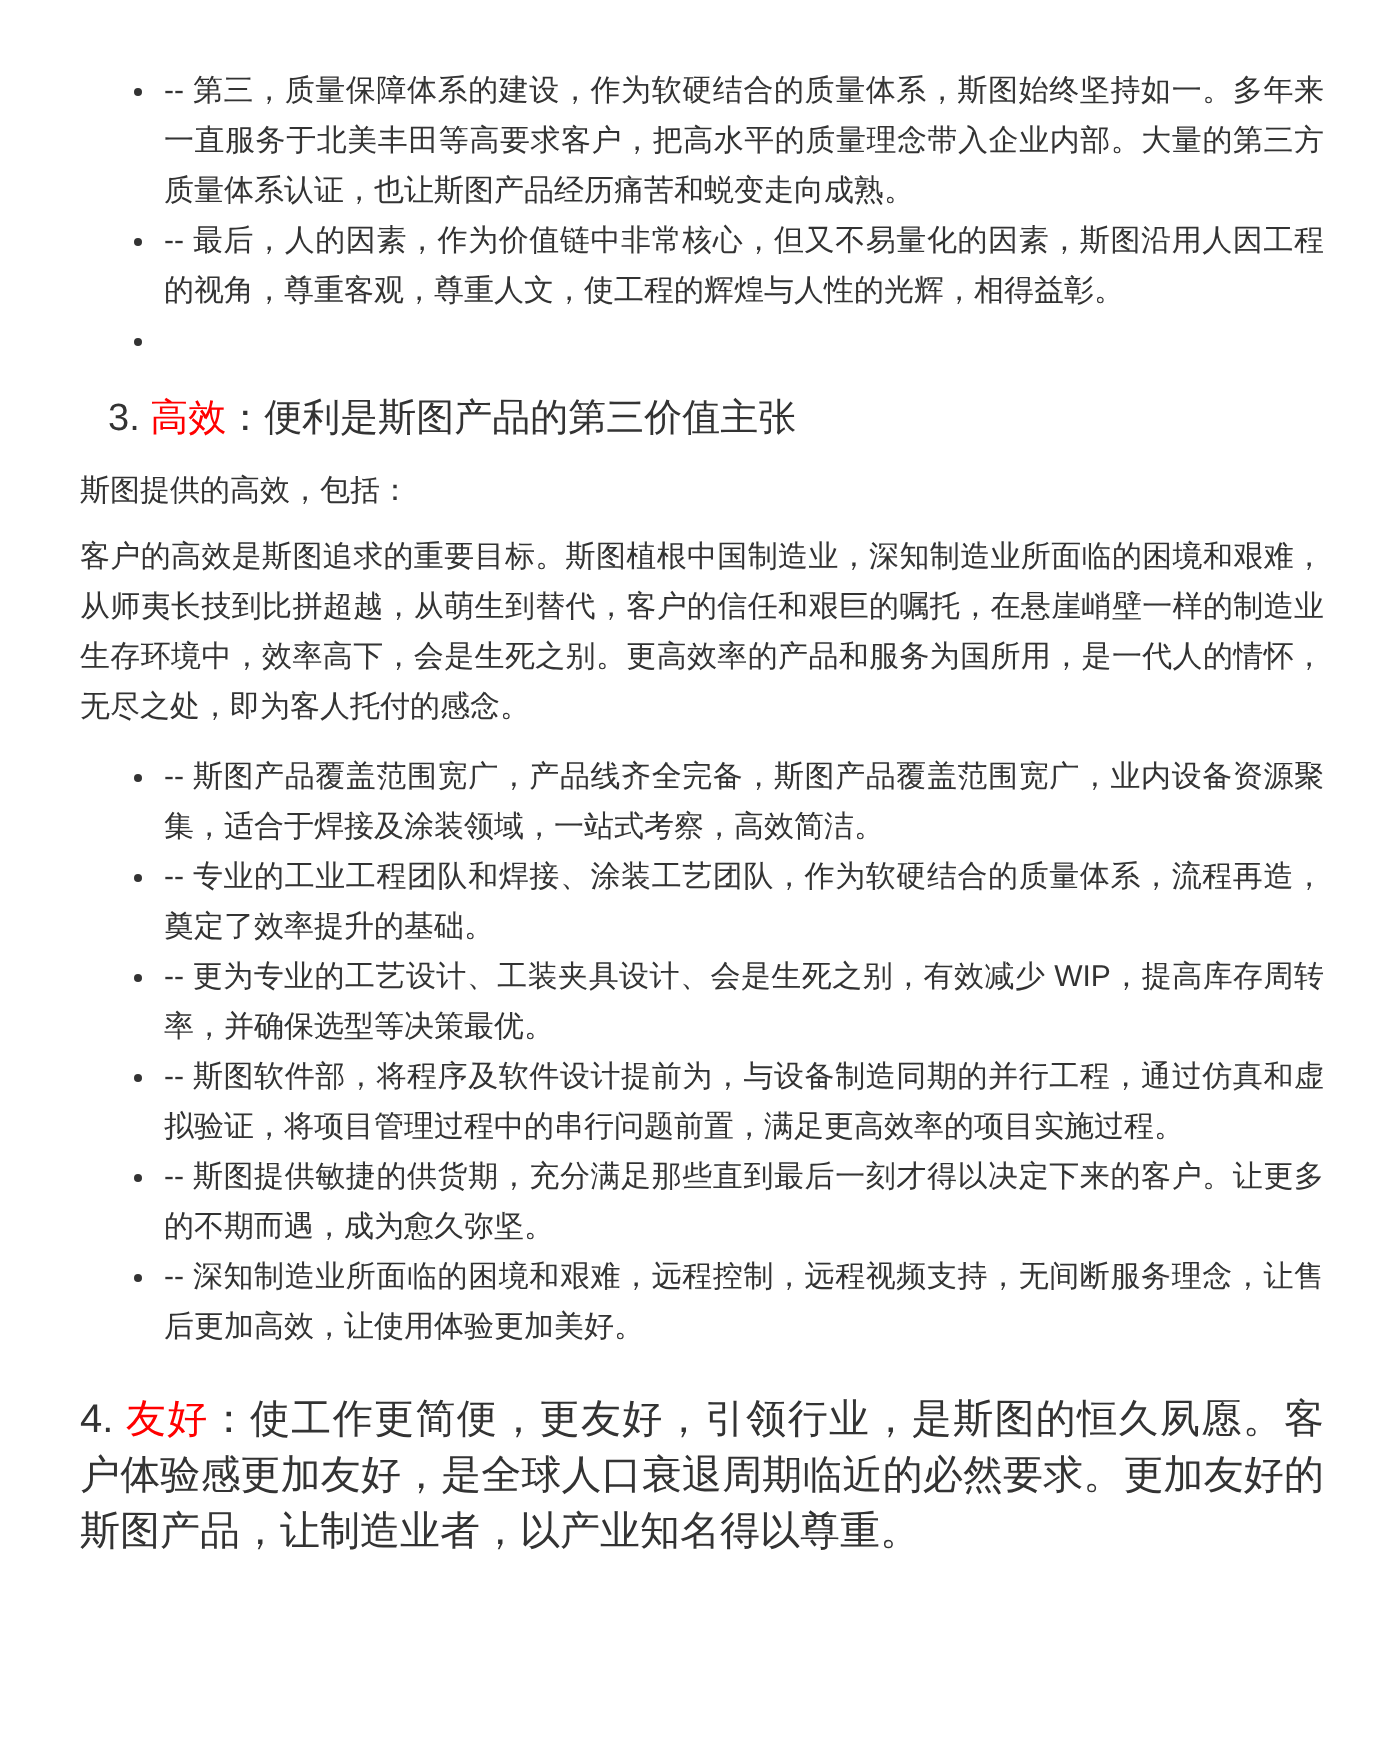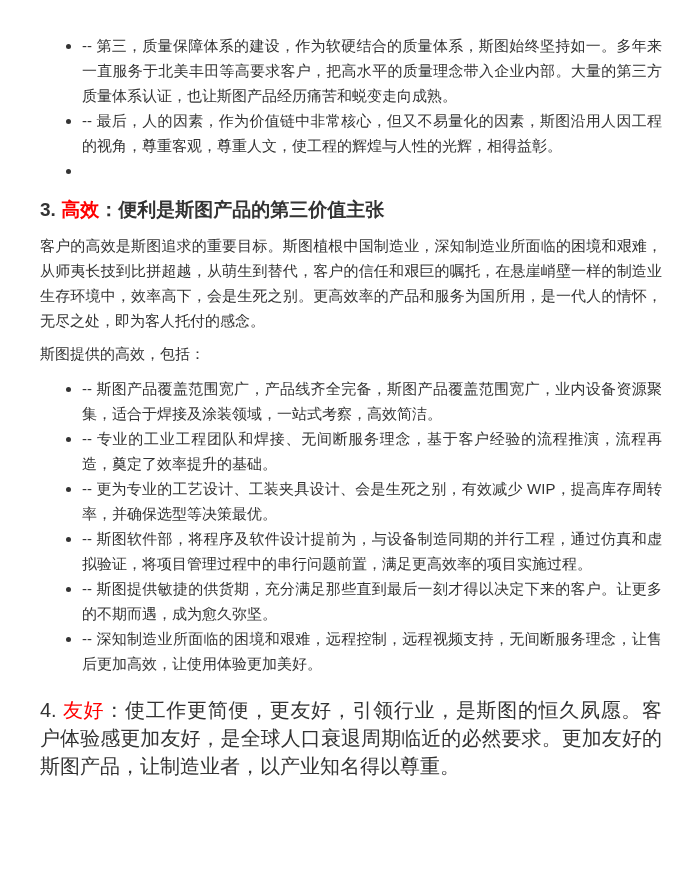--- a/index.html
+++ b/index.html
@@ -29,22 +29,22 @@
   ul.blist li.empty::after{content:"\00a0";}
   .para{
     font-size:15px;
     line-height:25px;
     margin:8px 0;
     text-align:justify;
   }
   h3.sec{
     font-size:19px;
     line-height:28px;
-    font-weight:700;
-    margin:13px 0 9px 0;
+    font-weight:400;
+    margin:13px 0 9px 14px;
   }
   h2.sec4{
     font-size:20px;
     line-height:28px;
     font-weight:400;
     margin:20px 0 20px 0;
     text-align:justify;
   }
   .kw{color:var(--accent);}
 </style>
@@ -54,27 +54,27 @@
 <div class="doc">
 
   <ul class="blist">
     <li>-- 第三，质量保障体系的建设，作为软硬结合的质量体系，斯图始终坚持如一。多年来一直服务于北美丰田等高要求客户，把高水平的质量理念带入企业内部。大量的第三方质量体系认证，也让斯图产品经历痛苦和蜕变走向成熟。</li>
     <li>-- 最后，人的因素，作为价值链中非常核心，但又不易量化的因素，斯图沿用人因工程的视角，尊重客观，尊重人文，使工程的辉煌与人性的光辉，相得益彰。</li>
     <li class="empty"></li>
   </ul>
 
   <h3 class="sec"><span>3.</span> <span class="kw">高效</span><span>：便利是斯图产品的第三价值主张</span></h3>
 
+  <p class="para">斯图提供的高效，包括：</p>
+
   <p class="para">客户的高效是斯图追求的重要目标。斯图植根中国制造业，深知制造业所面临的困境和艰难，从师夷长技到比拼超越，从萌生到替代，客户的信任和艰巨的嘱托，在悬崖峭壁一样的制造业生存环境中，效率高下，会是生死之别。更高效率的产品和服务为国所用，是一代人的情怀，无尽之处，即为客人托付的感念。</p>
-
-  <p class="para">斯图提供的高效，包括：</p>
 
   <ul class="blist">
     <li>-- 斯图产品覆盖范围宽广，产品线齐全完备，斯图产品覆盖范围宽广，业内设备资源聚集，适合于焊接及涂装领域，一站式考察，高效简洁。</li>
-    <li>-- 专业的工业工程团队和焊接、无间断服务理念，基于客户经验的流程推演，流程再造，奠定了效率提升的基础。</li>
+    <li>-- 专业的工业工程团队和焊接、涂装工艺团队，作为软硬结合的质量体系，流程再造，奠定了效率提升的基础。</li>
     <li>-- 更为专业的工艺设计、工装夹具设计、会是生死之别，有效减少 WIP，提高库存周转率，并确保选型等决策最优。</li>
     <li>-- 斯图软件部，将程序及软件设计提前为，与设备制造同期的并行工程，通过仿真和虚拟验证，将项目管理过程中的串行问题前置，满足更高效率的项目实施过程。</li>
     <li>-- 斯图提供敏捷的供货期，充分满足那些直到最后一刻才得以决定下来的客户。让更多的不期而遇，成为愈久弥坚。</li>
     <li>-- 深知制造业所面临的困境和艰难，远程控制，远程视频支持，无间断服务理念，让售后更加高效，让使用体验更加美好。</li>
   </ul>
 
   <h2 class="sec4"><span>4.</span> <span class="kw">友好</span><span>：使工作更简便，更友好，引领行业，是斯图的恒久夙愿。客户体验感更加友好，是全球人口衰退周期临近的必然要求。更加友好的斯图产品，让制造业者，以产业知名得以尊重。</span></h2>
 
 
 </div>

